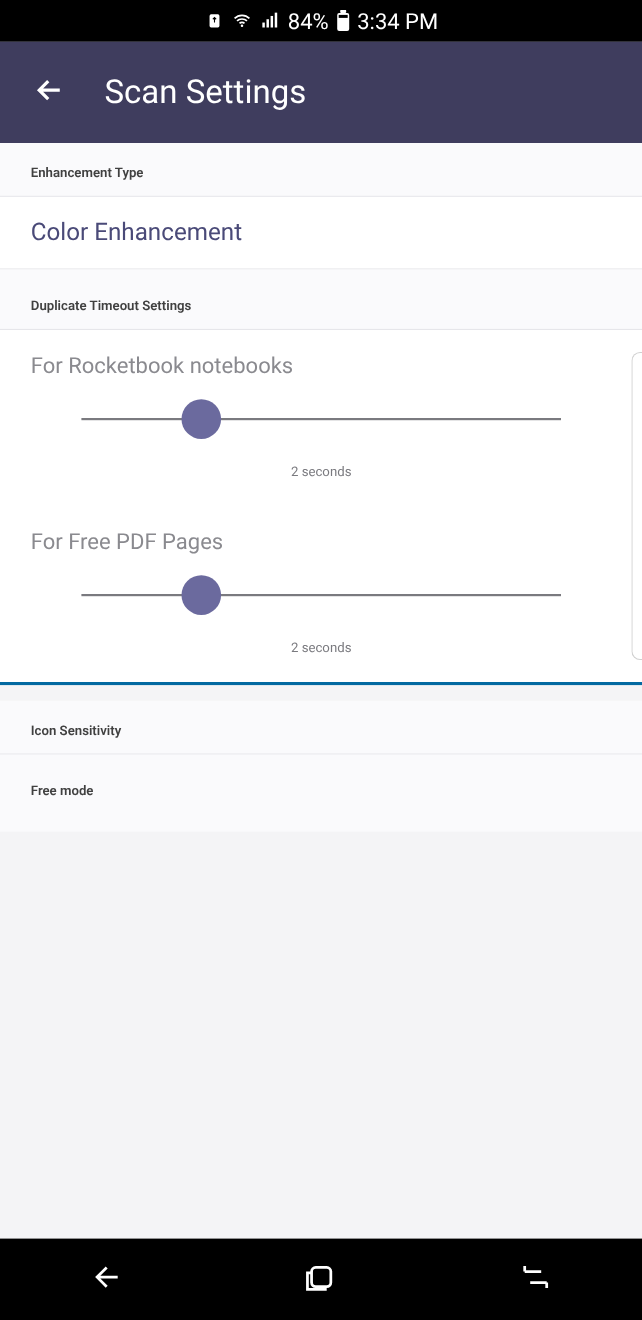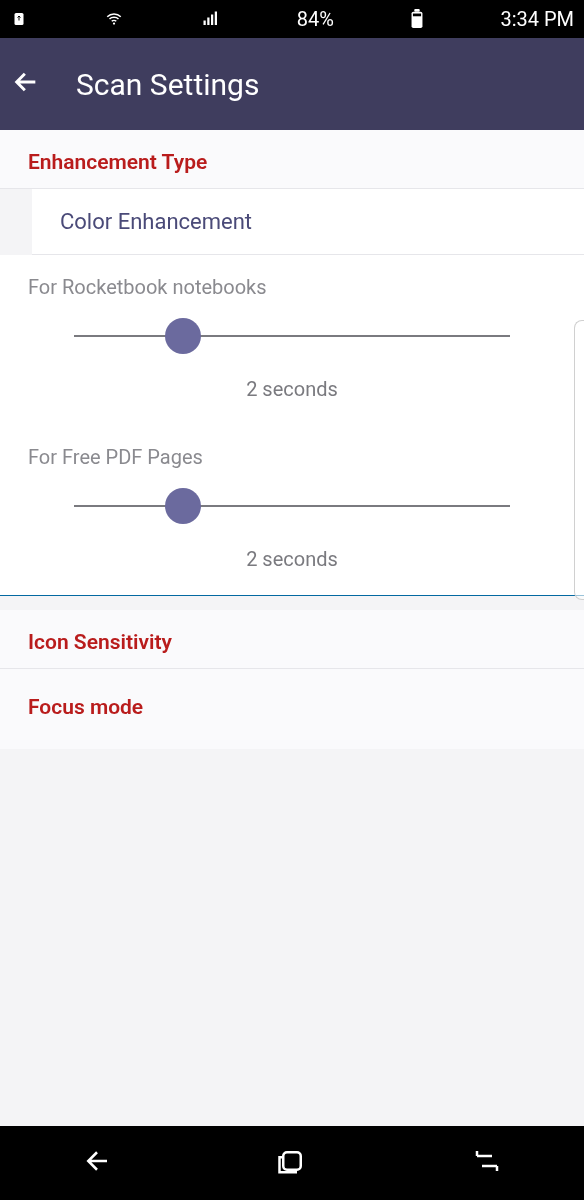--- a/index.html
+++ b/index.html
@@ -1,31 +1,31 @@
 <!DOCTYPE html>
 <html><head>
 <meta charset="utf-8">
 <style>
   * { box-sizing: border-box; margin: 0; padding: 0; }
   html, body { width: 584px; height: 1200px; font-family: -apple-system, Roboto, "Helvetica Neue", Arial, sans-serif; background: #f4f4f6; overflow: hidden; }
-  .status-bar { height: 38px; background: #000; color: #fff; display: flex; align-items: center; justify-content: space-between; padding: 0 10px; font-size: 20px; gap: 6px; }
+  .status-bar { height: 38px; background: #000; color: #fff; display: flex; align-items: center; justify-content: center; padding: 0 10px; font-size: 20px; gap: 6px; }
   .status-bar .icon { display: inline-flex; align-items: center; }
-  .app-bar { height: 92px; background: #3f3d5e; color: #fff; display: flex; align-items: center; padding: 0 12px; gap: 36px; }
+  .app-bar { height: 92px; background: #3f3d5e; color: #fff; display: flex; align-items: center; padding: 0 31px; gap: 36px; }
   .app-bar .back svg { width: 28px; height: 28px; stroke: #fff; stroke-width: 2.5; fill: none; }
   .app-bar .title { font-size: 30px; font-weight: 400; }
   .content { background: #f4f4f6; }
-  .section-header { padding: 20px 28px 14px 28px; font-size: 21px; color: #b91c1c; font-weight: 600; background: #fafafc; border-bottom: 1px solid #e6e6ea; }
+  .section-header { padding: 20px 28px 14px 28px; font-size: 12px; color: #404040; font-weight: 600; background: #fafafc; border-bottom: 1px solid #e6e6ea; }
   .section-header.tight { padding-top: 26px; }
-  .setting-value { background: #fff; padding: 20px 28px; font-size: 22px; color: #4a4a78; border-bottom: 1px solid #e6e6ea; margin-left: 32px; }
-  .slider-block { background: #fff; padding: 20px 28px 24px 28px; border-bottom: 1px solid #0369a1; }
+  .setting-value { background: #fff; padding: 20px 28px; font-size: 22px; color: #4a4a78; border-bottom: 1px solid #e6e6ea; }
+  .slider-block { background: #fff; padding: 20px 28px 24px 28px; border-bottom: 3px solid #0369a1; }
   .slider-label { font-size: 20px; color: #8a8a8f; margin-bottom: 36px; }
   .slider-wrap { position: relative; margin: 0 46px; }
   .slider-track { height: 2px; background: #7a7a7f; width: 100%; position: relative; }
   .slider-thumb { position: absolute; top: 50%; width: 36px; height: 36px; background: #6b6a9e; border-radius: 50%; transform: translate(-50%, -50%); }
-  .slider-value { text-align: center; font-size: 20px; color: #7a7a7f; margin-top: 40px; }
+  .slider-value { text-align: center; font-size: 12px; color: #7a7a7f; margin-top: 40px; }
   .gap { height: 14px; background: #f4f4f6; }
   .nav-bar { position: absolute; bottom: 0; left: 0; right: 0; height: 74px; background: #000; display: flex; align-items: center; justify-content: space-around; }
   .nav-bar svg { width: 30px; height: 30px; stroke: #fff; stroke-width: 2; fill: none; }
   .edge-handle { position: absolute; right: 0; top: 320px; width: 10px; height: 280px; border: 1px solid #d0d0d0; border-right: none; border-radius: 8px 0 0 8px; background: rgba(255,255,255,0.6); }
 </style>
 </head>
 <body>
 
 <div class="status-bar">
   <span class="icon">
@@ -69,20 +69,21 @@
   </div>
   <div class="title">Scan Settings</div>
 </div>
 
 <div class="content">
 
   <div class="section-header">Enhancement Type</div>
   <div class="setting-value">Color Enhancement</div>
 
 
+  <div class="section-header tight">Duplicate Timeout Settings</div>
 
   <div class="slider-block" style="border-bottom:none;">
     <div class="slider-label">For Rocketbook notebooks</div>
     <div class="slider-wrap">
       <div class="slider-track"></div>
       <div class="slider-thumb" style="left:25%;"></div>
     </div>
     <div class="slider-value">2 seconds</div>
   </div>
 
@@ -93,21 +94,21 @@
       <div class="slider-thumb" style="left:25%;"></div>
     </div>
     <div class="slider-value">2 seconds</div>
   </div>
 
   <div class="gap"></div>
 
   <div class="section-header">Icon Sensitivity</div>
 
 
-  <div class="section-header tight" style="border-bottom:none; padding-bottom:30px;">Focus mode</div>
+  <div class="section-header tight" style="border-bottom:none; padding-bottom:30px;">Free mode</div>
 
 </div>
 
 <div class="edge-handle"></div>
 
 <div class="nav-bar">
   <div>
     <svg viewBox="0 0 24 24">
         <path d="M20 12 H5 M12 5 L5 12 L12 19"></path>
       </svg>

